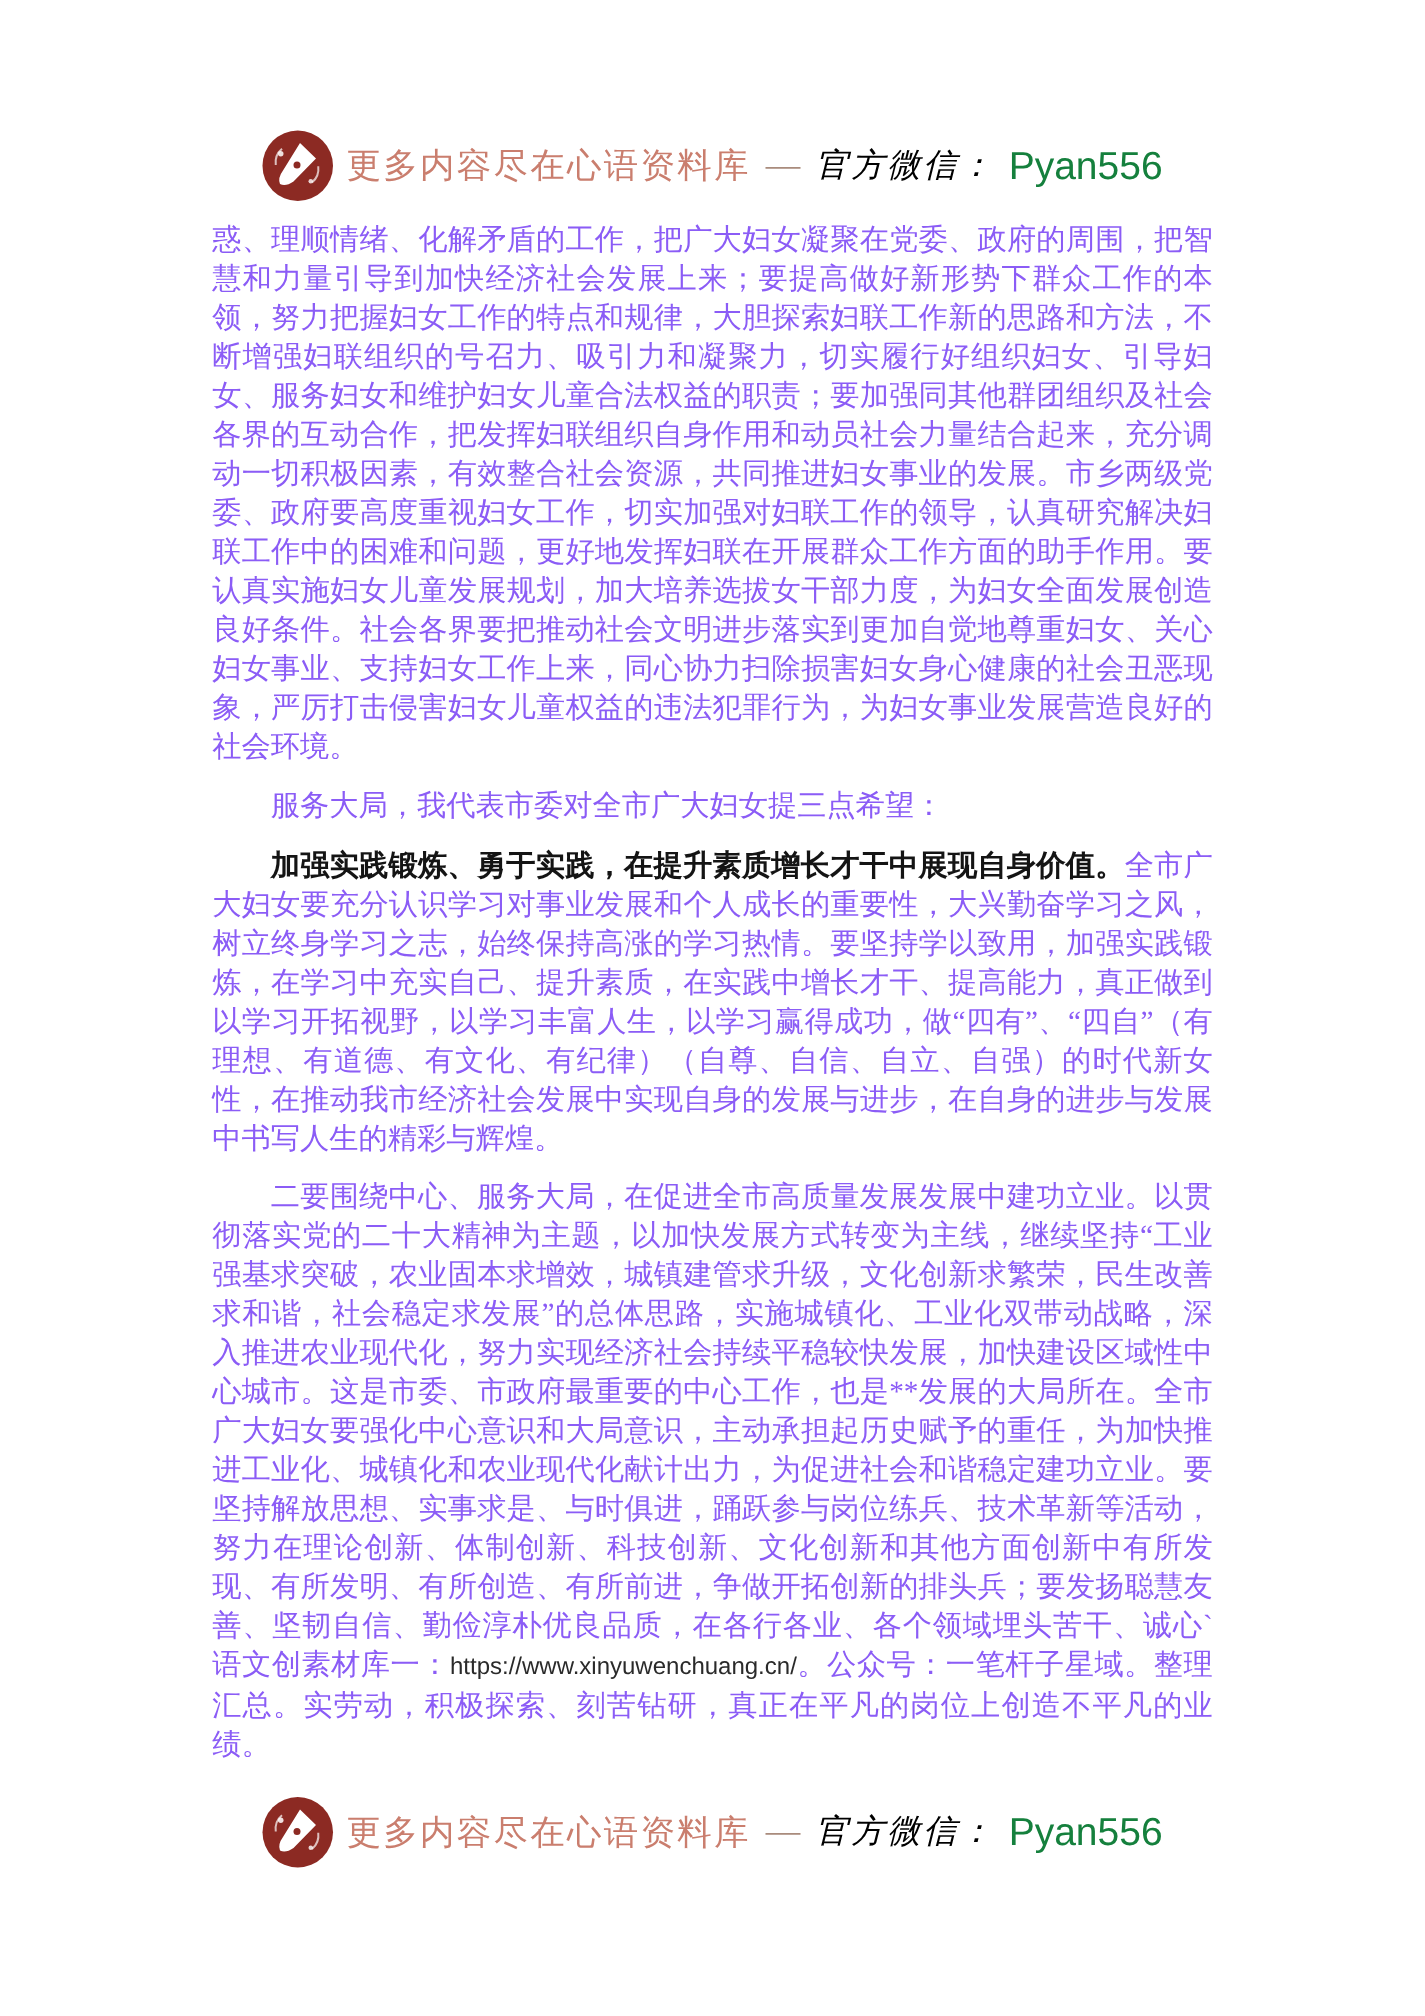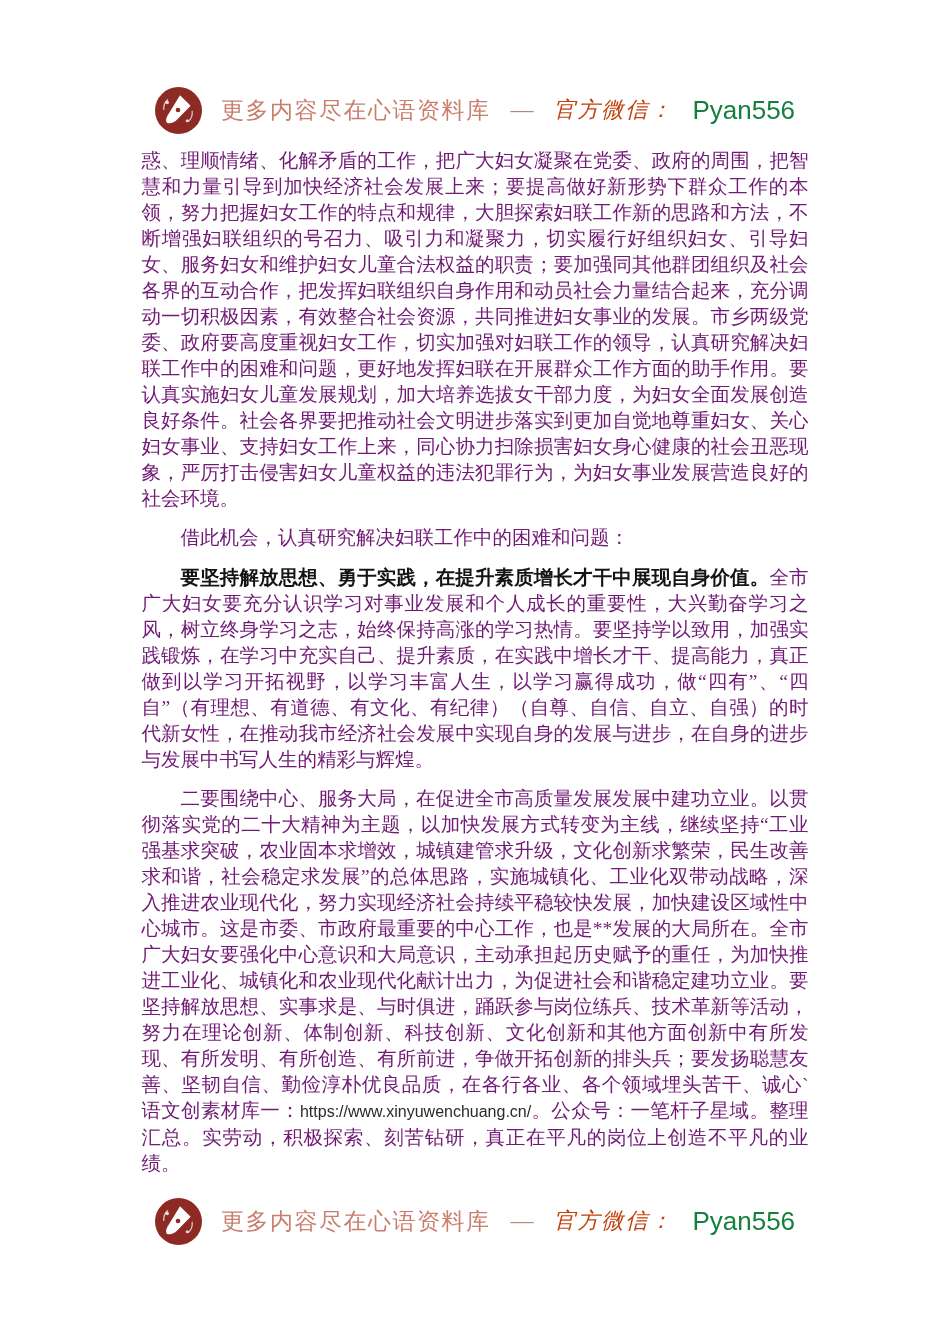--- a/index.html
+++ b/index.html
@@ -7,56 +7,56 @@
     width: 950px; height: 1344px;
     background: #ffffff;
     overflow: hidden;
     font-family: "Liberation Serif", "DejaVu Serif", serif;
   }
   .page { width: 950px; height: 1344px; position: relative; }
 
   
   .banner {
     display: flex; align-items: center; justify-content: center;
-    gap: 19px; height: 52px;
+    gap: 9px; height: 52px;
   }
   .banner.top { padding-top: 84px; }
   .banner.bottom { margin-top: 18px; }
   .logo {
     width: 47px; height: 47px; border-radius: 50%;
     background: #8c2a23; display: inline-flex;
     align-items: center; justify-content: center;
     flex: 0 0 auto; position: relative;
   }
   .logo svg { width: 40px; height: 40px; }
   .promo {
     font-size: 23px; color: #ca7e6e; letter-spacing: 1.5px;
     font-family: "Liberation Serif", "DejaVu Serif", serif;
   }
   .dash { font-size: 23px; color: #a98c7d; margin: 0 1px; }
   .script {
-    font-size: 22px; color: #c2410c; font-style: italic;
+    font-size: 22px; color: #000000; font-style: italic;
     letter-spacing: 2px;
     font-family: "Liberation Serif", cursive;
   }
   .wid {
     font-size: 26px; color: #15803d;
     font-family: "Liberation Sans", "DejaVu Sans", sans-serif;
   }
 
   
   .doc {
     width: 667px; margin: 12px auto 0 auto;
     font-size: 19.5px; line-height: 26px;
     color: #3a3a3a;
     text-align: justify;
   }
   .doc p.para { margin: 0 0 13px 0; }
   .doc p.para.indent { text-indent: 2em; }
-  .seg-normal { color: #701a75; margin-top: 16px; }
+  .seg-normal { color: #8b5cf6; margin-top: 16px; }
   .seg-bold {
     font-weight: 700; color: #141414;
     font-family: "Liberation Sans", "DejaVu Sans", sans-serif;
   }
   .seg-url {
     font-family: "Liberation Sans", "DejaVu Sans", sans-serif;
     font-size: 16px; color: #2a2a2a;
   }
 </style>
 </head>
@@ -76,22 +76,22 @@
       </svg>
     </span>
     <span class="promo">更多内容尽在心语资料库</span>
       <span class="dash">—</span>
       <span class="script">官方微信：</span>
     <span class="wid">Pyan556</span>
   </div>
 
   <div class="doc">
       <p class="para"><span class="seg-normal">惑、理顺情绪、化解矛盾的工作，把广大妇女凝聚在党委、政府的周围，把智慧和力量引导到加快经济社会发展上来；要提高做好新形势下群众工作的本领，努力把握妇女工作的特点和规律，大胆探索妇联工作新的思路和方法，不断增强妇联组织的号召力、吸引力和凝聚力，切实履行好组织妇女、引导妇女、服务妇女和维护妇女儿童合法权益的职责；要加强同其他群团组织及社会各界的互动合作，把发挥妇联组织自身作用和动员社会力量结合起来，充分调动一切积极因素，有效整合社会资源，共同推进妇女事业的发展。市乡两级党委、政府要高度重视妇女工作，切实加强对妇联工作的领导，认真研究解决妇联工作中的困难和问题，更好地发挥妇联在开展群众工作方面的助手作用。要认真实施妇女儿童发展规划，加大培养选拔女干部力度，为妇女全面发展创造良好条件。社会各界要把推动社会文明进步落实到更加自觉地尊重妇女、关心妇女事业、支持妇女工作上来，同心协力扫除损害妇女身心健康的社会丑恶现象，严厉打击侵害妇女儿童权益的违法犯罪行为，为妇女事业发展营造良好的社会环境。</span></p>
-      <p class="para indent"><span class="seg-normal">借此机会，认真研究解决妇联工作中的困难和问题：</span></p>
-      <p class="para indent"><span class="seg-bold">要坚持解放思想、勇于实践，在提升素质增长才干中展现自身价值。</span><span class="seg-normal">全市广大妇女要充分认识学习对事业发展和个人成长的重要性，大兴勤奋学习之风，树立终身学习之志，始终保持高涨的学习热情。要坚持学以致用，加强实践锻炼，在学习中充实自己、提升素质，在实践中增长才干、提高能力，真正做到以学习开拓视野，以学习丰富人生，以学习赢得成功，做“四有”、“四自”（有理想、有道德、有文化、有纪律）（自尊、自信、自立、自强）的时代新女性，在推动我市经济社会发展中实现自身的发展与进步，在自身的进步与发展中书写人生的精彩与辉煌。</span></p>
+      <p class="para indent"><span class="seg-normal">服务大局，我代表市委对全市广大妇女提三点希望：</span></p>
+      <p class="para indent"><span class="seg-bold">加强实践锻炼、勇于实践，在提升素质增长才干中展现自身价值。</span><span class="seg-normal">全市广大妇女要充分认识学习对事业发展和个人成长的重要性，大兴勤奋学习之风，树立终身学习之志，始终保持高涨的学习热情。要坚持学以致用，加强实践锻炼，在学习中充实自己、提升素质，在实践中增长才干、提高能力，真正做到以学习开拓视野，以学习丰富人生，以学习赢得成功，做“四有”、“四自”（有理想、有道德、有文化、有纪律）（自尊、自信、自立、自强）的时代新女性，在推动我市经济社会发展中实现自身的发展与进步，在自身的进步与发展中书写人生的精彩与辉煌。</span></p>
       <p class="para indent"><span class="seg-normal">二要围绕中心、服务大局，在促进全市高质量发展发展中建功立业。以贯彻落实党的二十大精神为主题，以加快发展方式转变为主线，继续坚持“工业强基求突破，农业固本求增效，城镇建管求升级，文化创新求繁荣，民生改善求和谐，社会稳定求发展”的总体思路，实施城镇化、工业化双带动战略，深入推进农业现代化，努力实现经济社会持续平稳较快发展，加快建设区域性中心城市。这是市委、市政府最重要的中心工作，也是**发展的大局所在。全市广大妇女要强化中心意识和大局意识，主动承担起历史赋予的重任，为加快推进工业化、城镇化和农业现代化献计出力，为促进社会和谐稳定建功立业。要坚持解放思想、实事求是、与时俱进，踊跃参与岗位练兵、技术革新等活动，努力在理论创新、体制创新、科技创新、文化创新和其他方面创新中有所发现、有所发明、有所创造、有所前进，争做开拓创新的排头兵；要发扬聪慧友善、坚韧自信、勤俭淳朴优良品质，在各行各业、各个领域埋头苦干、诚心`语文创素材库一：</span><span class="seg-url">https://www.xinyuwenchuang.cn/</span><span class="seg-normal">。公众号：一笔杆子星域。整理汇总。实劳动，积极探索、刻苦钻研，真正在平凡的岗位上创造不平凡的业绩。</span></p>
     </div>
 
   <div class="banner bottom">
     <span class="logo">
       <svg viewBox="0 0 24 24" aria-hidden="true">
         <path d="M13.2 3.2 L19.6 9.4 L10.6 18.6 Q7.4 20.8 5.2 19.6 Q4.2 17.2 6.4 14.2 Z" fill="#ffffff"></path>
         <circle cx="12" cy="12" r="1.4" fill="#8c2a23"></circle>
         <circle cx="5.5" cy="7.5" r="1.1" fill="#ffffff" opacity="0.85"></circle>
         <circle cx="17.5" cy="18.5" r="0.9" fill="#ffffff" opacity="0.8"></circle>

